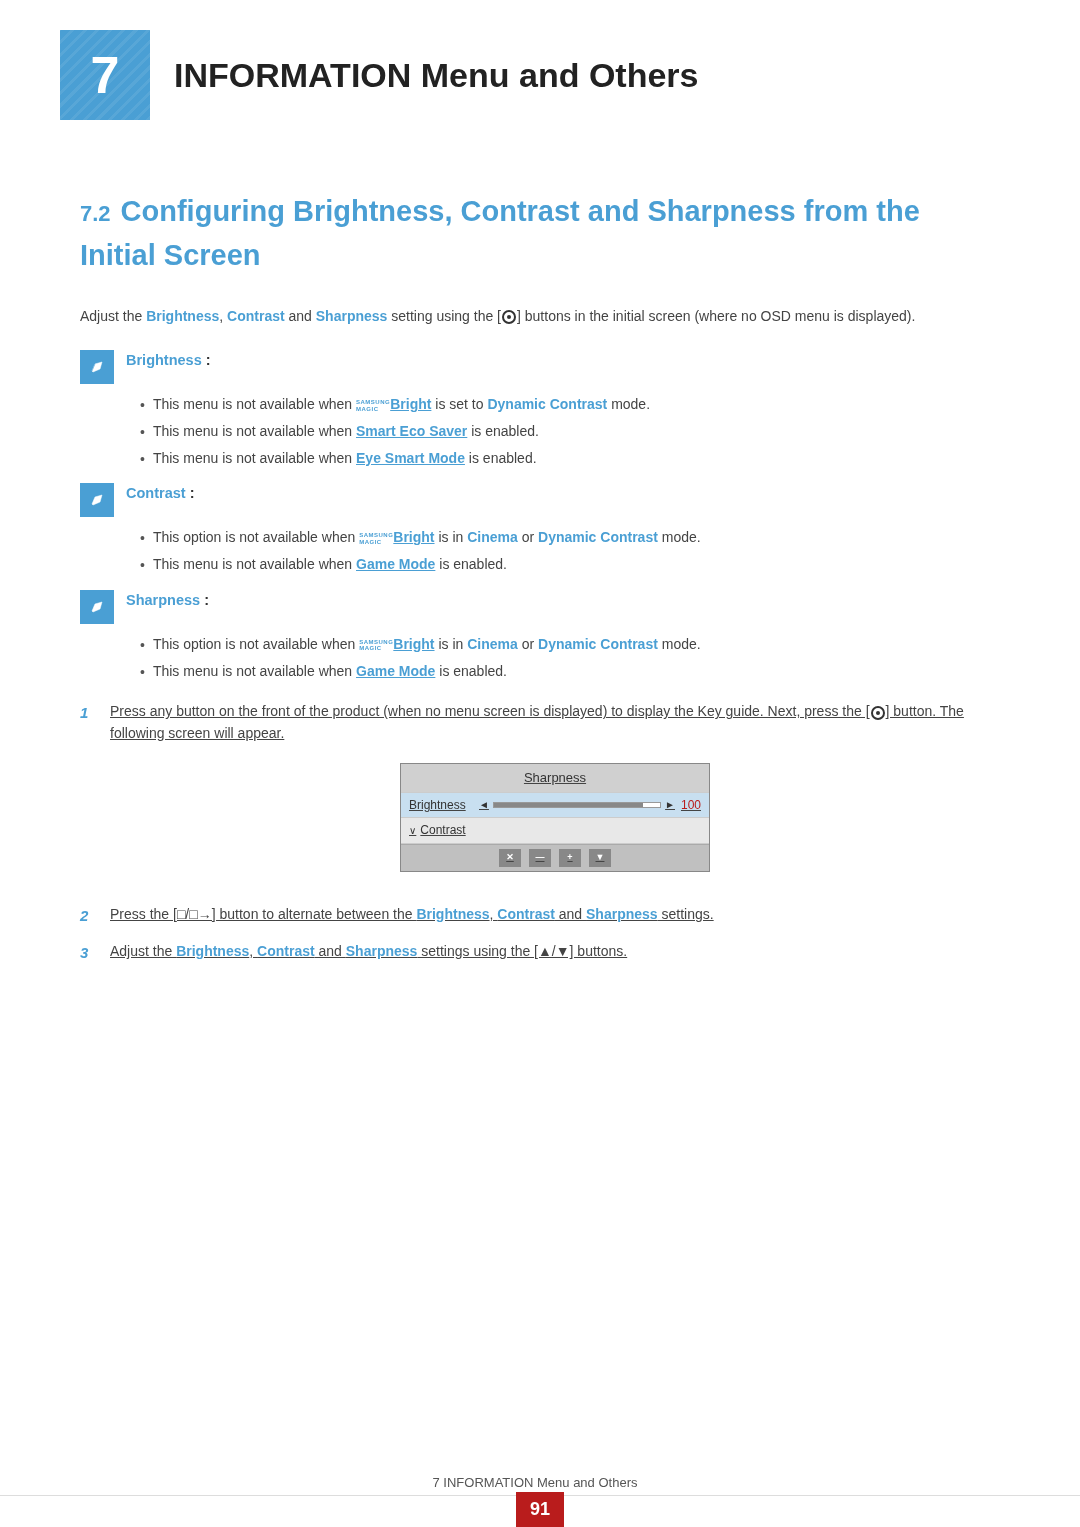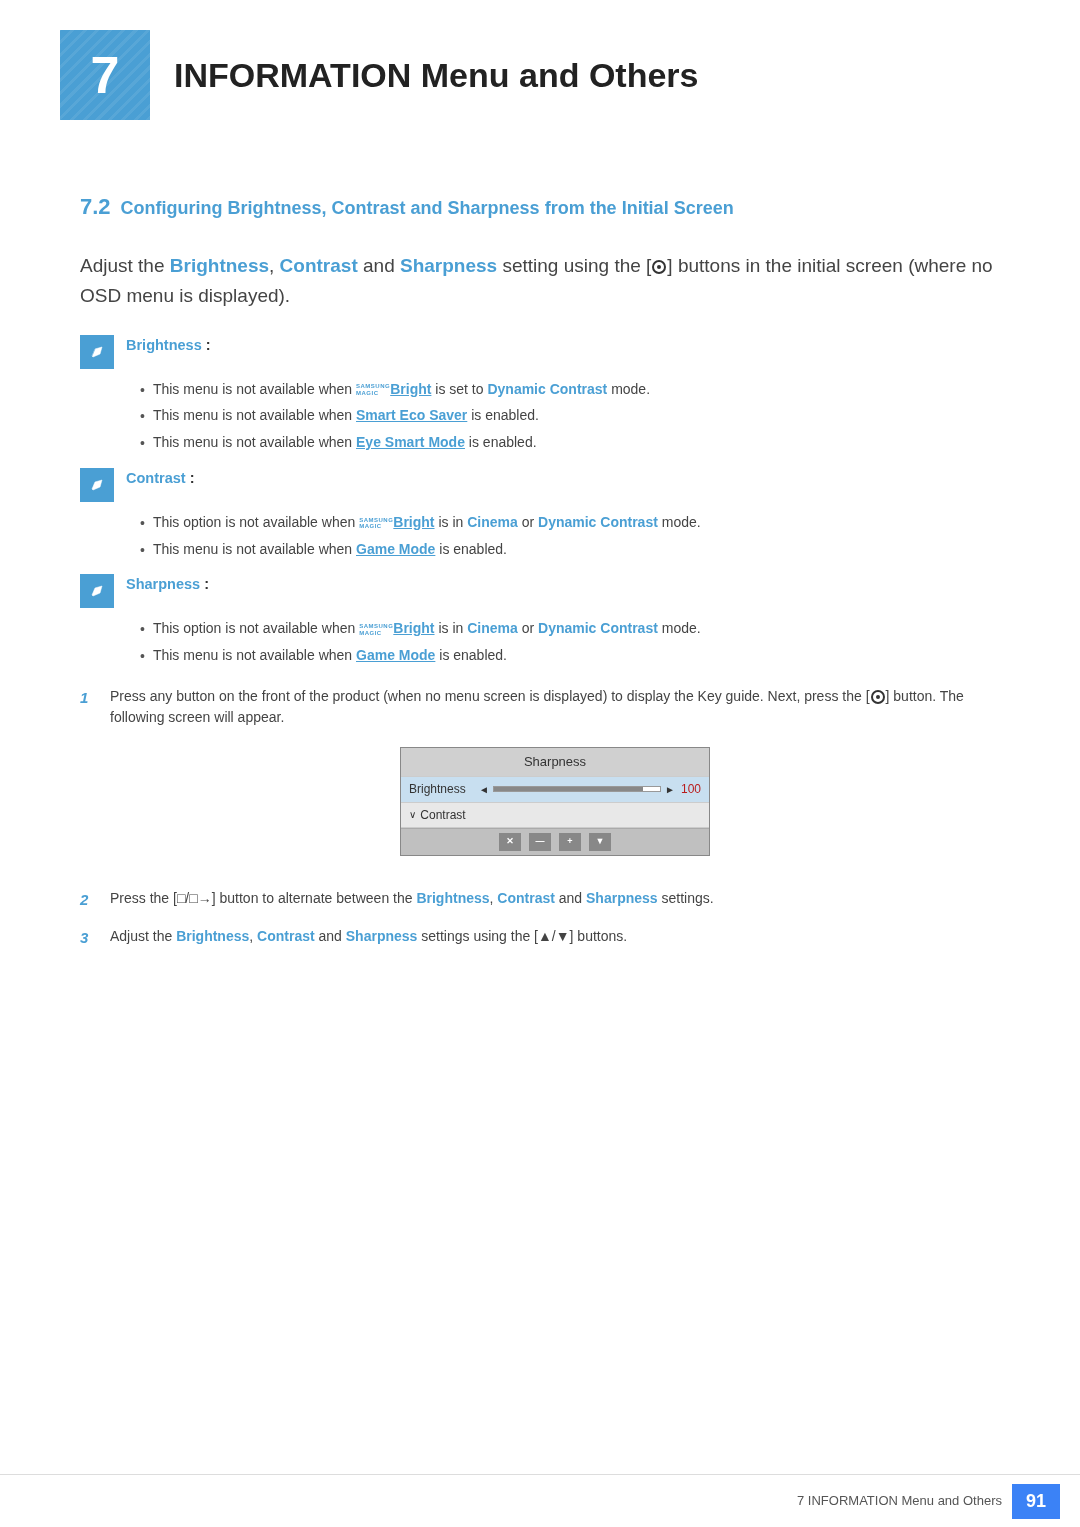--- a/index.html
+++ b/index.html
@@ -66,27 +66,27 @@
       margin-bottom: 28px;
     }
     .section-number {
       color: #4a9fd4;
       font-size: 22px;
       font-weight: bold;
       margin-right: 10px;
     }
     .section-title {
       color: #4a9fd4;
-      font-size: 18px;
+      font-size: 29px;
       font-weight: bold;
     }
 
     
     .intro-para {
-      font-size: 19px;
+      font-size: 14px;
       color: #444;
       margin-bottom: 22px;
       line-height: 1.6;
     }
     .bold-blue { color: #4a9fd4; font-weight: bold; }
     .bold-underline-blue { color: #4a9fd4; font-weight: bold; text-decoration: underline; }
 
     
     .note-block {
       display: flex;
@@ -173,20 +173,21 @@
       color: #4a9fd4;
       font-style: italic;
       font-size: 15px;
       font-weight: bold;
       margin-right: 14px;
       flex-shrink: 0;
       min-width: 16px;
     }
     .step-text {
       flex: 1;
+      text-decoration: underline;
     }
 
     
     .screen-mockup-wrapper {
       display: flex;
       justify-content: center;
       margin: 18px 0 18px 0;
     }
     .screen-mockup {
       border: 1.5px solid #888;
@@ -296,35 +297,36 @@
       left: 50%;
       transform: translate(-50%, -50%);
     }
 
     
     .page-footer {
       position: absolute;
       bottom: 0;
       left: 0;
       right: 0;
-      height: 53px;
+      height: 32px;
       background: #fff;
       border-top: 1px solid #ddd;
       display: flex;
       align-items: center;
       justify-content: flex-end;
-      padding: 0 20px;
+      padding: 0 32px;
+      flex-direction: column;
     }
     .footer-text {
       font-size: 13px;
       color: #555;
       margin-right: 10px;
     }
     .footer-page {
-      background: #3b82f6;
+      background: #b91c1c;
       color: #fff;
       font-size: 18px;
       font-weight: bold;
       padding: 4px 14px;
     }
   </style>
 </head>
 <body>
 
 <div class="chapter-header">

